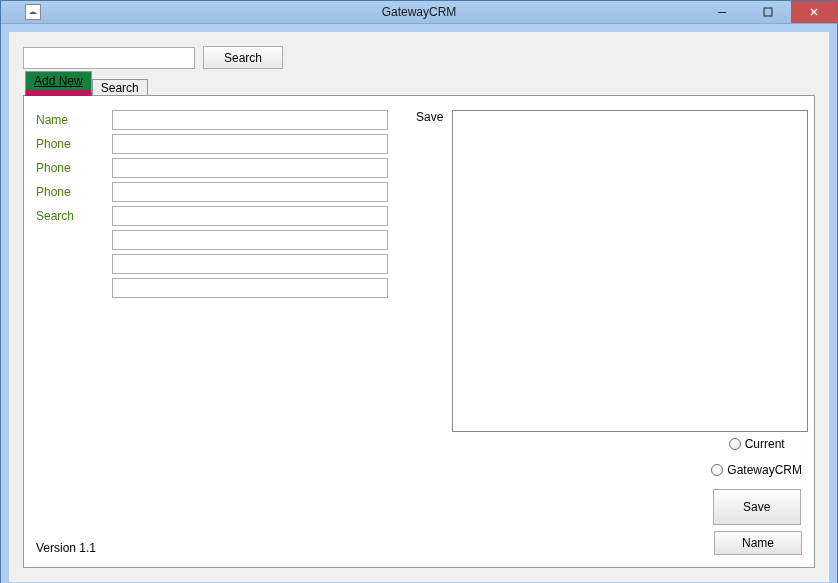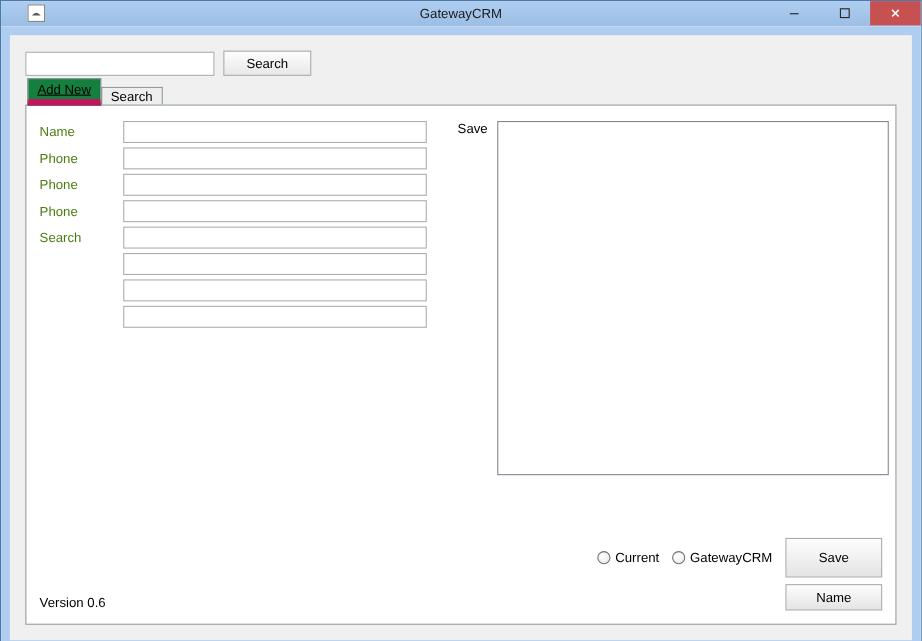--- a/index.html
+++ b/index.html
@@ -210,20 +210,21 @@
     width: 400px;
     display: flex;
     flex-direction: column;
     align-items: flex-end;
     gap: 6px;
   }
   .row-save {
     display: flex;
     align-items: center;
     gap: 12px;
+    flex-direction: column;
   }
   .radio-label {
     display: flex;
     align-items: center;
     gap: 4px;
     font-size: 12px;
   }
   .radio-circle {
     width: 12px;
     height: 12px;
@@ -356,19 +357,19 @@
             </label>
             <label class="radio-label">
               <span class="radio-circle"></span>
               <span>GatewayCRM</span>
             </label>
             <button class="big-btn">Save</button>
           </div>
           <button class="small-btn">Name</button>
         </div>
 
-        <div class="version">Version 0.6</div>
+        <div class="version">Version 1.1</div>
 
       </div>
     </div>
 
   </div>
 </div>
 
 </body></html>

